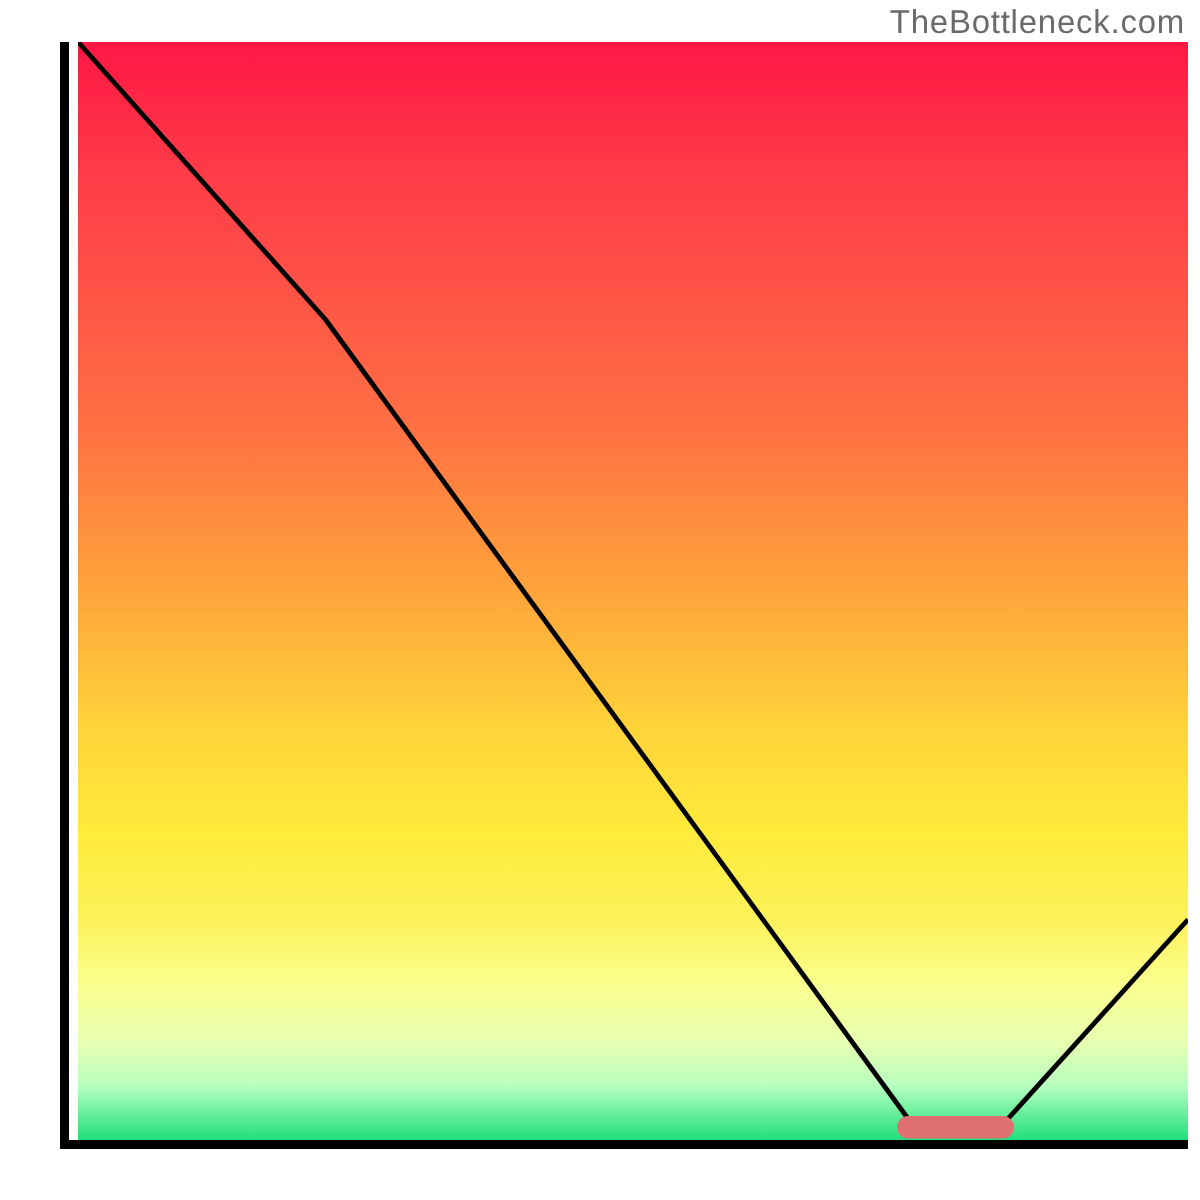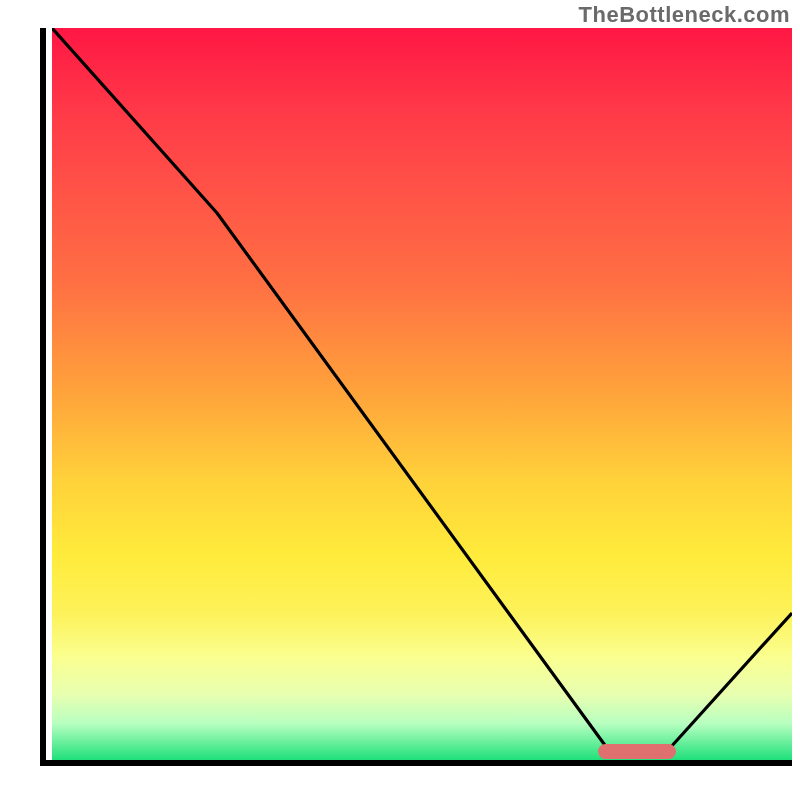--- a/index.html
+++ b/index.html
@@ -15,21 +15,21 @@
     position: relative;
     width: 800px;
     height: 800px;
     background: #ffffff;
   }
   .watermark {
     position: absolute;
     top: 2px;
     right: 10px;
     font-size: 22px;
-    font-weight: 700;
+    font-weight: 400;
     color: #6a6a6a;
     letter-spacing: 0.5px;
     z-index: 4;
   }
   .plot {
     position: absolute;
     left: 40px;
     top: 28px;
     width: 752px;
     height: 738px;

